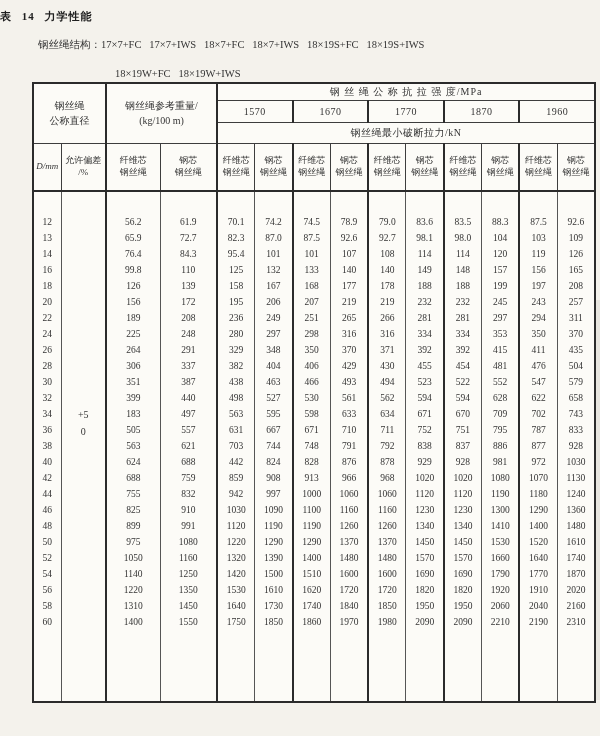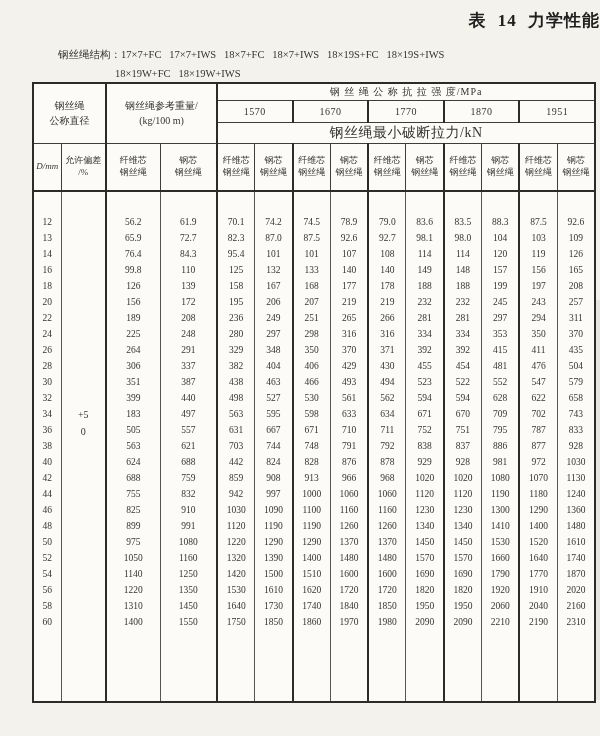--- a/index.html
+++ b/index.html
@@ -7,27 +7,27 @@
     width:600px;height:736px;
     background:#f4f2ec;
     font-family:"Liberation Serif","DejaVu Serif",serif;
     color:#2e2e2e;
     position:relative;
     overflow:hidden;
   }
   .page{position:absolute;inset:0;}
   .title{
     position:absolute;top:9px;left:0;width:100%;
-    text-align:right;font-size:17px;font-weight:bold;
+    text-align:left;font-size:11px;font-weight:bold;
     letter-spacing:1px;word-spacing:6px;color:#1f1f1f;
   }
   .struct-line{
     position:absolute;font-size:10.5px;white-space:pre;color:#333;
   }
-  .struct-line.l1{left:58px;top:38px;margin-top:10px;}
+  .struct-line.l1{left:38px;top:38px;}
   .struct-line.l2{left:115px;top:68px;}
   .scan-shade{
     position:absolute;left:595px;top:300px;width:5px;height:400px;
     background:#e7e5df;
   }
   table.mech{
     position:absolute;left:32px;top:82px;
     width:562px;height:621px;
     border-collapse:collapse;table-layout:fixed;
     background:#fcfbf7;
@@ -37,21 +37,21 @@
     padding:0;margin:0;text-align:center;vertical-align:middle;
     font-weight:normal;color:#343434;overflow:hidden;
   }
   thead th{border:1px solid #3d3d3d;}
   tr.hr1{height:17px;}
   tr.hr2{height:22px;}
   tr.hr3{height:21px;}
   tr.hr4{height:48px;}
   .big-head{font-size:10px;line-height:1.55;}
   .strength-title{font-size:10px;letter-spacing:1px;}
-  .breaking-title{font-size:14px;letter-spacing:.5px;}
+  .breaking-title{font-size:10px;letter-spacing:.5px;}
   .grade{font-size:10px;letter-spacing:.5px;}
   .sub{font-size:9px;line-height:1.3;}
   thead tr.hr4 th{border-bottom:2px solid #2b2b2b;}
   
   .tk{border-left:2px solid #2b2b2b !important;}
   tbody td{
     border-left:1px solid #555;
     border-top:none;border-bottom:none;border-right:none;
     font-size:9.5px;line-height:1;
   }
@@ -101,21 +101,21 @@
           <div>钢丝绳参考重量/</div>
           <div>(kg/100 m)</div>
         </th>
         <th class="strength-title tk" colspan="10">钢 丝 绳 公 称 抗 拉 强 度/MPa</th>
       </tr>
       <tr class="hr2">
         <th class="grade tk" colspan="2">1570</th>
         <th class="grade tk" colspan="2">1670</th>
         <th class="grade tk" colspan="2">1770</th>
         <th class="grade tk" colspan="2">1870</th>
-        <th class="grade tk" colspan="2">1951</th>
+        <th class="grade tk" colspan="2">1960</th>
       </tr>
       <tr class="hr3">
         <th class="breaking-title tk" colspan="10">钢丝绳最小破断拉力/kN</th>
       </tr>
       <tr class="hr4" id="subheader-row">
         <th class="sub" style="font-style:italic">D/mm</th>
         <th class="sub">
           <div>允许偏差</div>
           <div>/%</div>
         </th>

